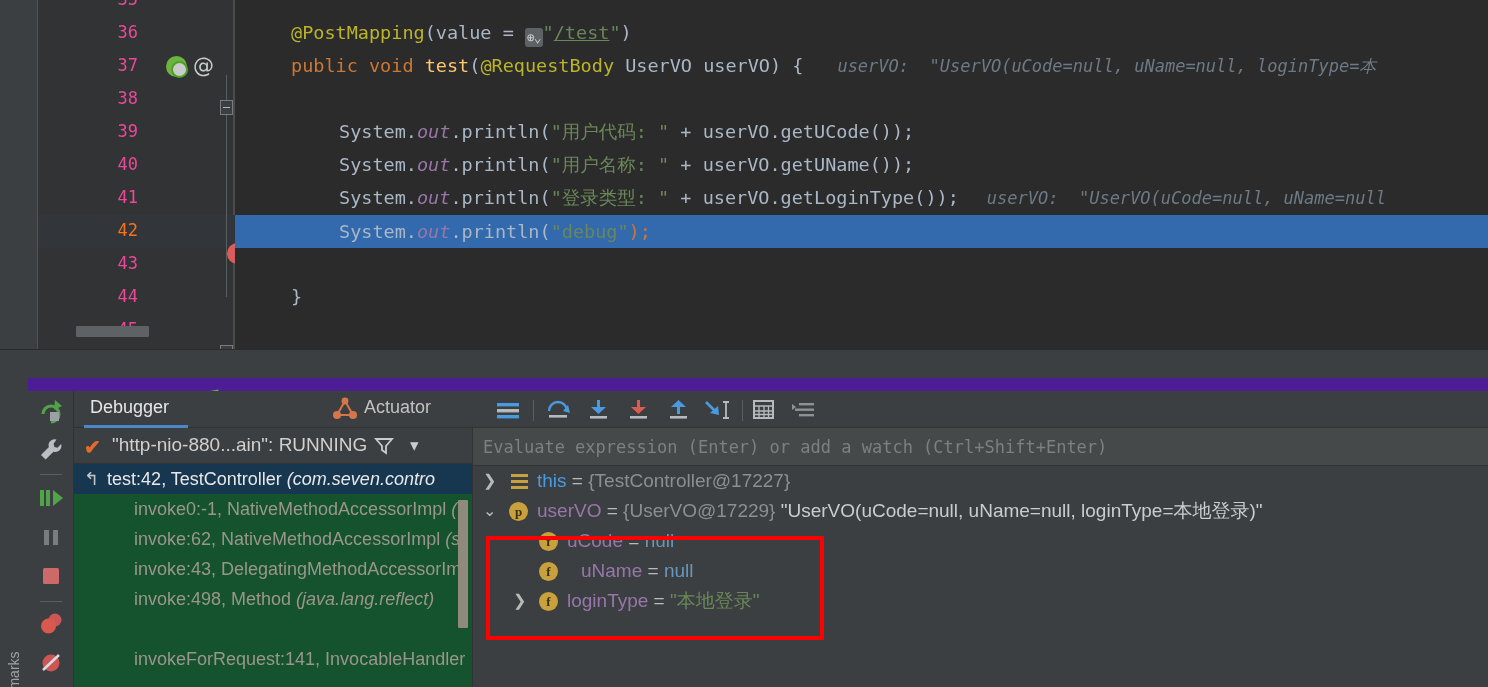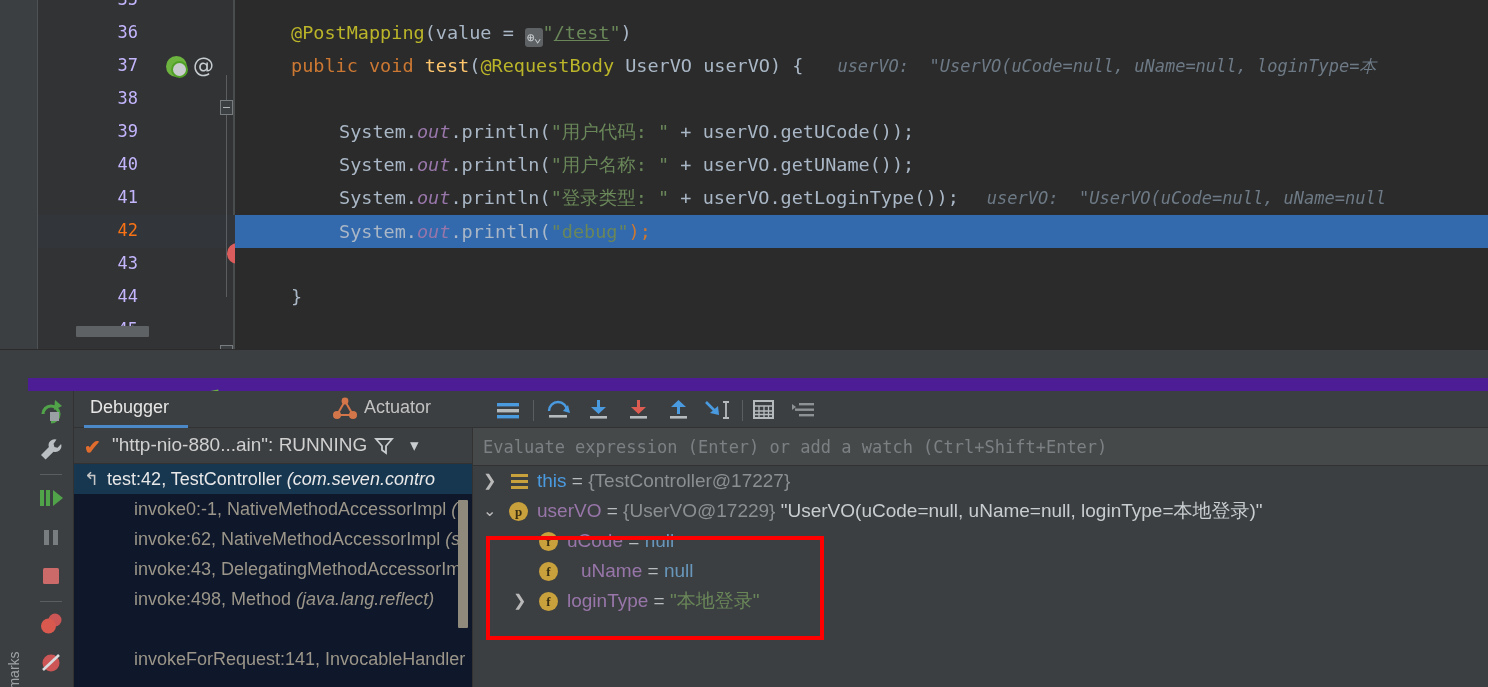--- a/index.html
+++ b/index.html
@@ -33,21 +33,21 @@
     background: #4a4d4e;
   }
   .code-surface {
     position: absolute; left: 197px; top: 0; right: 0; height: 349px;
     background: #2b2b2b;
     font-family: "DejaVu Sans Mono", monospace;
   }
   .ln {
     position: absolute; width: 100px; text-align: right;
     font-family: "DejaVu Sans Mono", monospace;
-    font-size: 17px; color: #c4b5fd; line-height: 33px;
+    font-size: 17px; color: #ec4899; line-height: 33px;
   }
   .ln.current { color: #f97316; }
   .row-hl-gutter {
     position: absolute; left: 0; width: 197px; height: 33px;
     background: #323539;
   }
   .code-line {
     position: absolute; left: 0; width: 100%; height: 33px;
     line-height: 33px; white-space: pre;
     font-family: "DejaVu Sans Mono", monospace;
@@ -198,21 +198,21 @@
   .thread-check {
     position: absolute; left: 10px; top: 7px;
     font-size: 20px; color: #e06c2e; font-weight: bold;
   }
   .thread-text {
     position: absolute; left: 38px; top: 6px;
     font-size: 19px; color: #d0d0d0; white-space: nowrap;
   }
   .frames-list {
     position: absolute; left: 0; top: 36px; width: 398px; height: 224px;
-    background: #0f172a; overflow: hidden;
+    background: #14532d; overflow: hidden;
   }
   .frame-row {
     position: absolute; left: 0; width: 398px; height: 30px;
     font-size: 18px; color: #9b9689; white-space: nowrap;
     line-height: 30px; padding-left: 60px; overflow: hidden;
   }
   .frame-row.active {
     background: #17364f; color: #e8e8e8; padding-left: 10px;
   }
   .frame-row .pkg { font-style: italic; }

